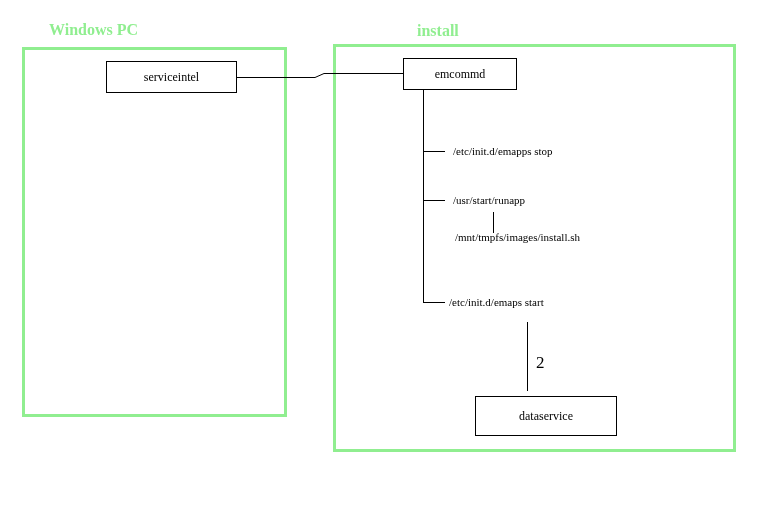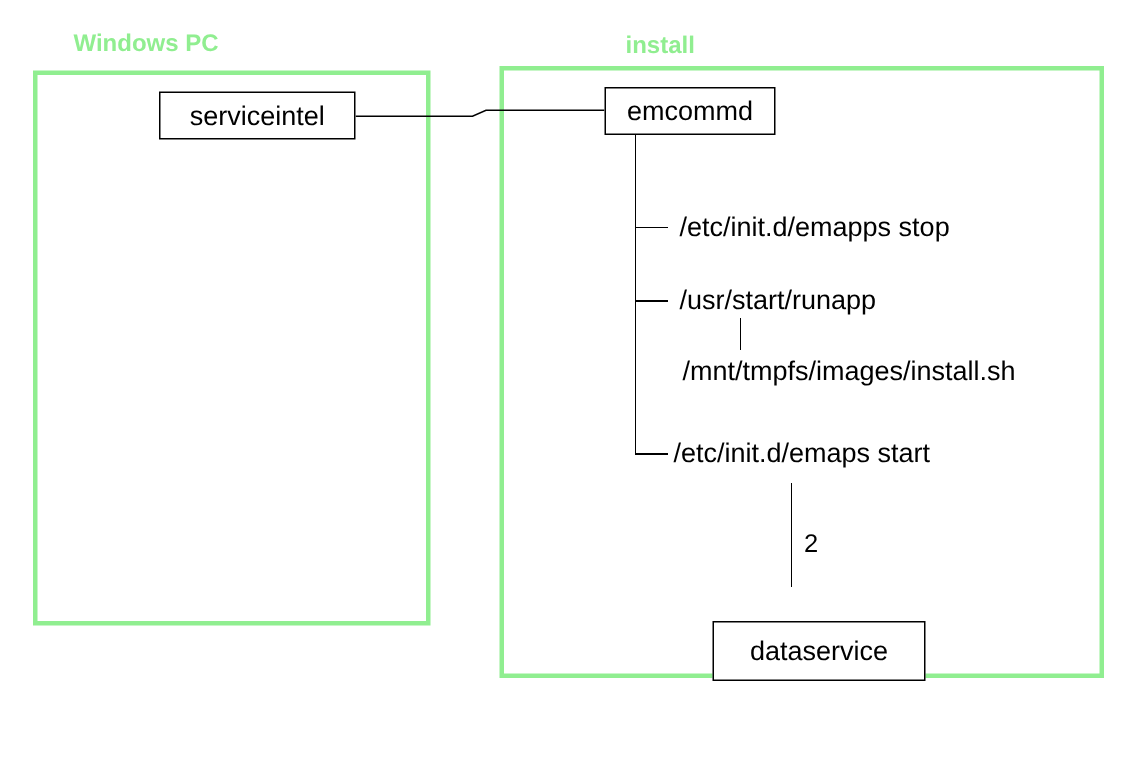--- a/index.html
+++ b/index.html
@@ -5,21 +5,21 @@
   html, body {
     margin: 0;
     padding: 0;
     background: #ffffff;
   }
   .canvas {
     position: relative;
     width: 758px;
     height: 507px;
     background: var(--bg, #ffffff);
-    font-family: Liberation Sans, sans-serif;
+    font-family: Liberation Serif, serif;
     overflow: hidden;
   }
   .group-box {
     position: absolute;
     border: 3px solid var(--green, #90ee90);
     background: transparent;
     box-sizing: border-box;
   }
   .group-box.windows-pc { left: 22px; top: 47px; width: 265px; height: 370px; }
   .group-box.stroicek   { left: 333px; top: 44px; width: 403px; height: 408px; }
@@ -40,37 +40,37 @@
     pointer-events: none;
   }
   .node {
     position: absolute;
     border: 1px solid var(--line, #000000);
     background: #ffffff;
     box-sizing: border-box;
     display: flex;
     align-items: center;
     justify-content: center;
-    font-size: 18px;
+    font-size: 12px;
     color: var(--text, #000000);
     white-space: nowrap;
   }
   .node.serviceintel { left: 106px; top: 61px;  width: 131px; height: 32px; }
   .node.emcommd      { left: 403px; top: 58px;  width: 114px; height: 32px; }
-  .node.dataservice  { left: 475px; top: 414px; width: 142px; height: 40px; }
+  .node.dataservice  { left: 475px; top: 396px; width: 142px; height: 40px; }
   .cmd {
     position: absolute;
-    font-size: 18px;
+    font-size: 11px;
     line-height: 18px;
     color: var(--text, #000000);
     white-space: nowrap;
   }
   .cmd.cmd-0 { left: 453px; top: 142px; }
   .cmd.cmd-1 { left: 453px; top: 191px; }
-  .cmd.cmd-2 { left: 455px; top: 238px; }
+  .cmd.cmd-2 { left: 455px; top: 228px; }
   .cmd.cmd-3 { left: 449px; top: 293px; }
   .edge-label {
     position: absolute;
     font-size: 17px;
     color: var(--text, #000000);
     white-space: nowrap;
   }
   .edge-label.count-2 { left: 536px; top: 353px; }
 </style>
 </head>

